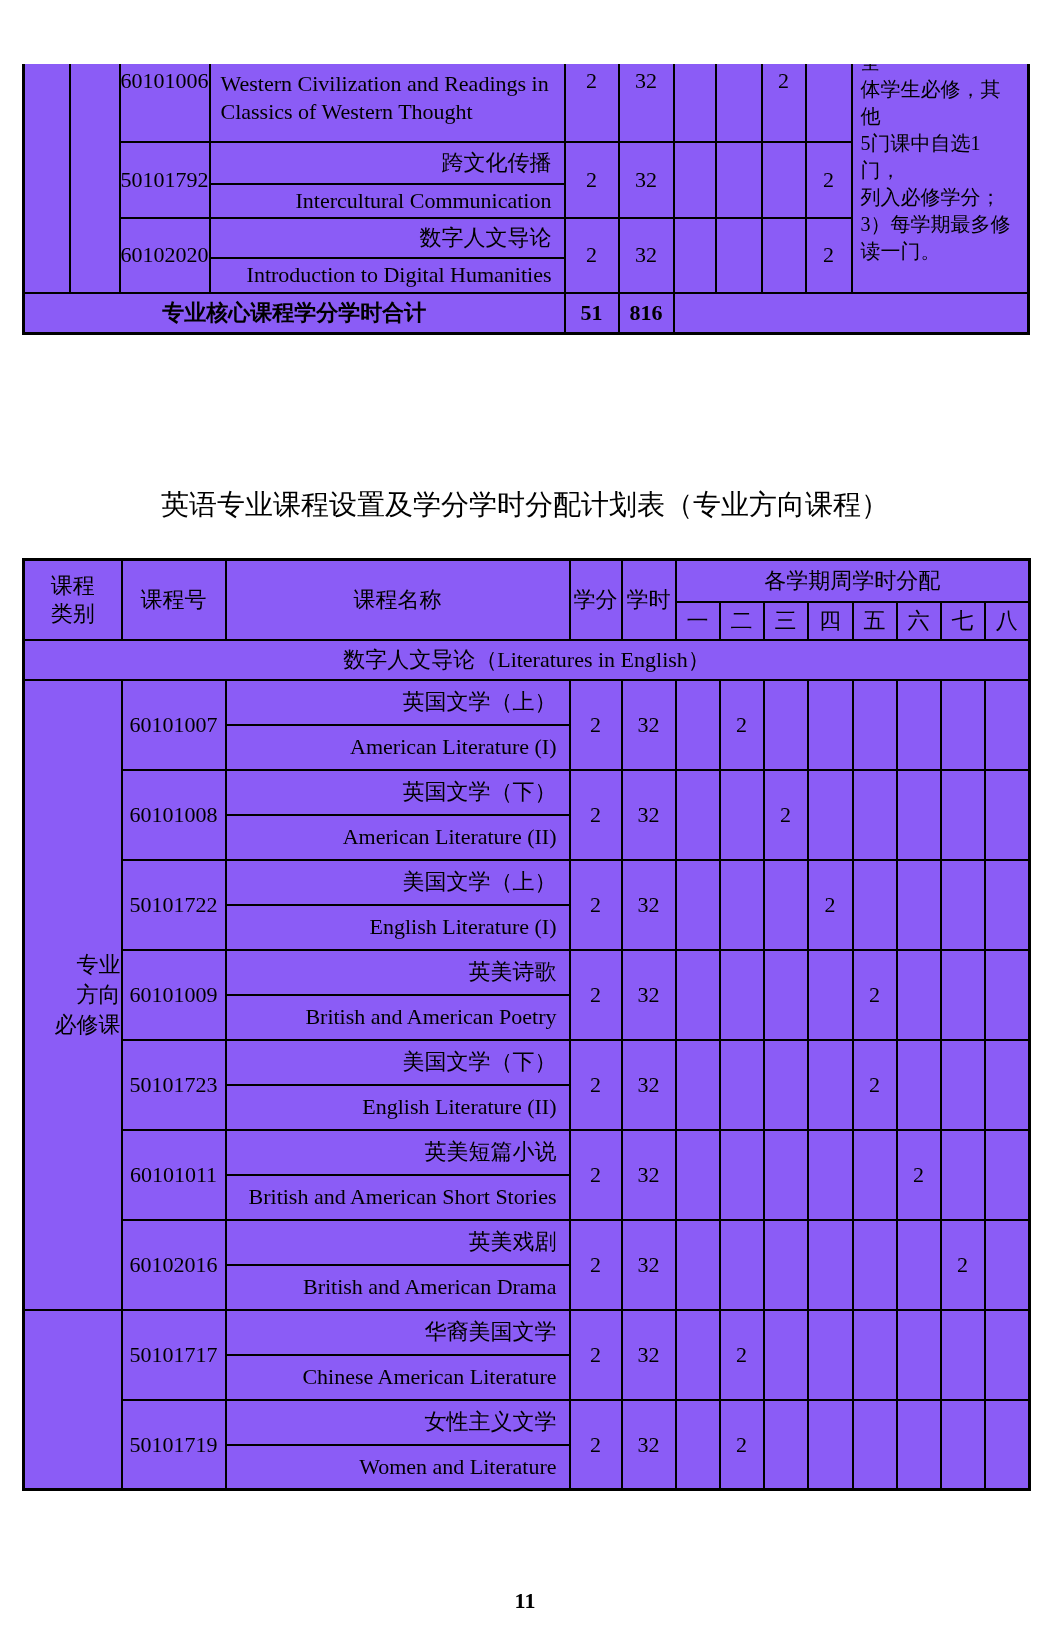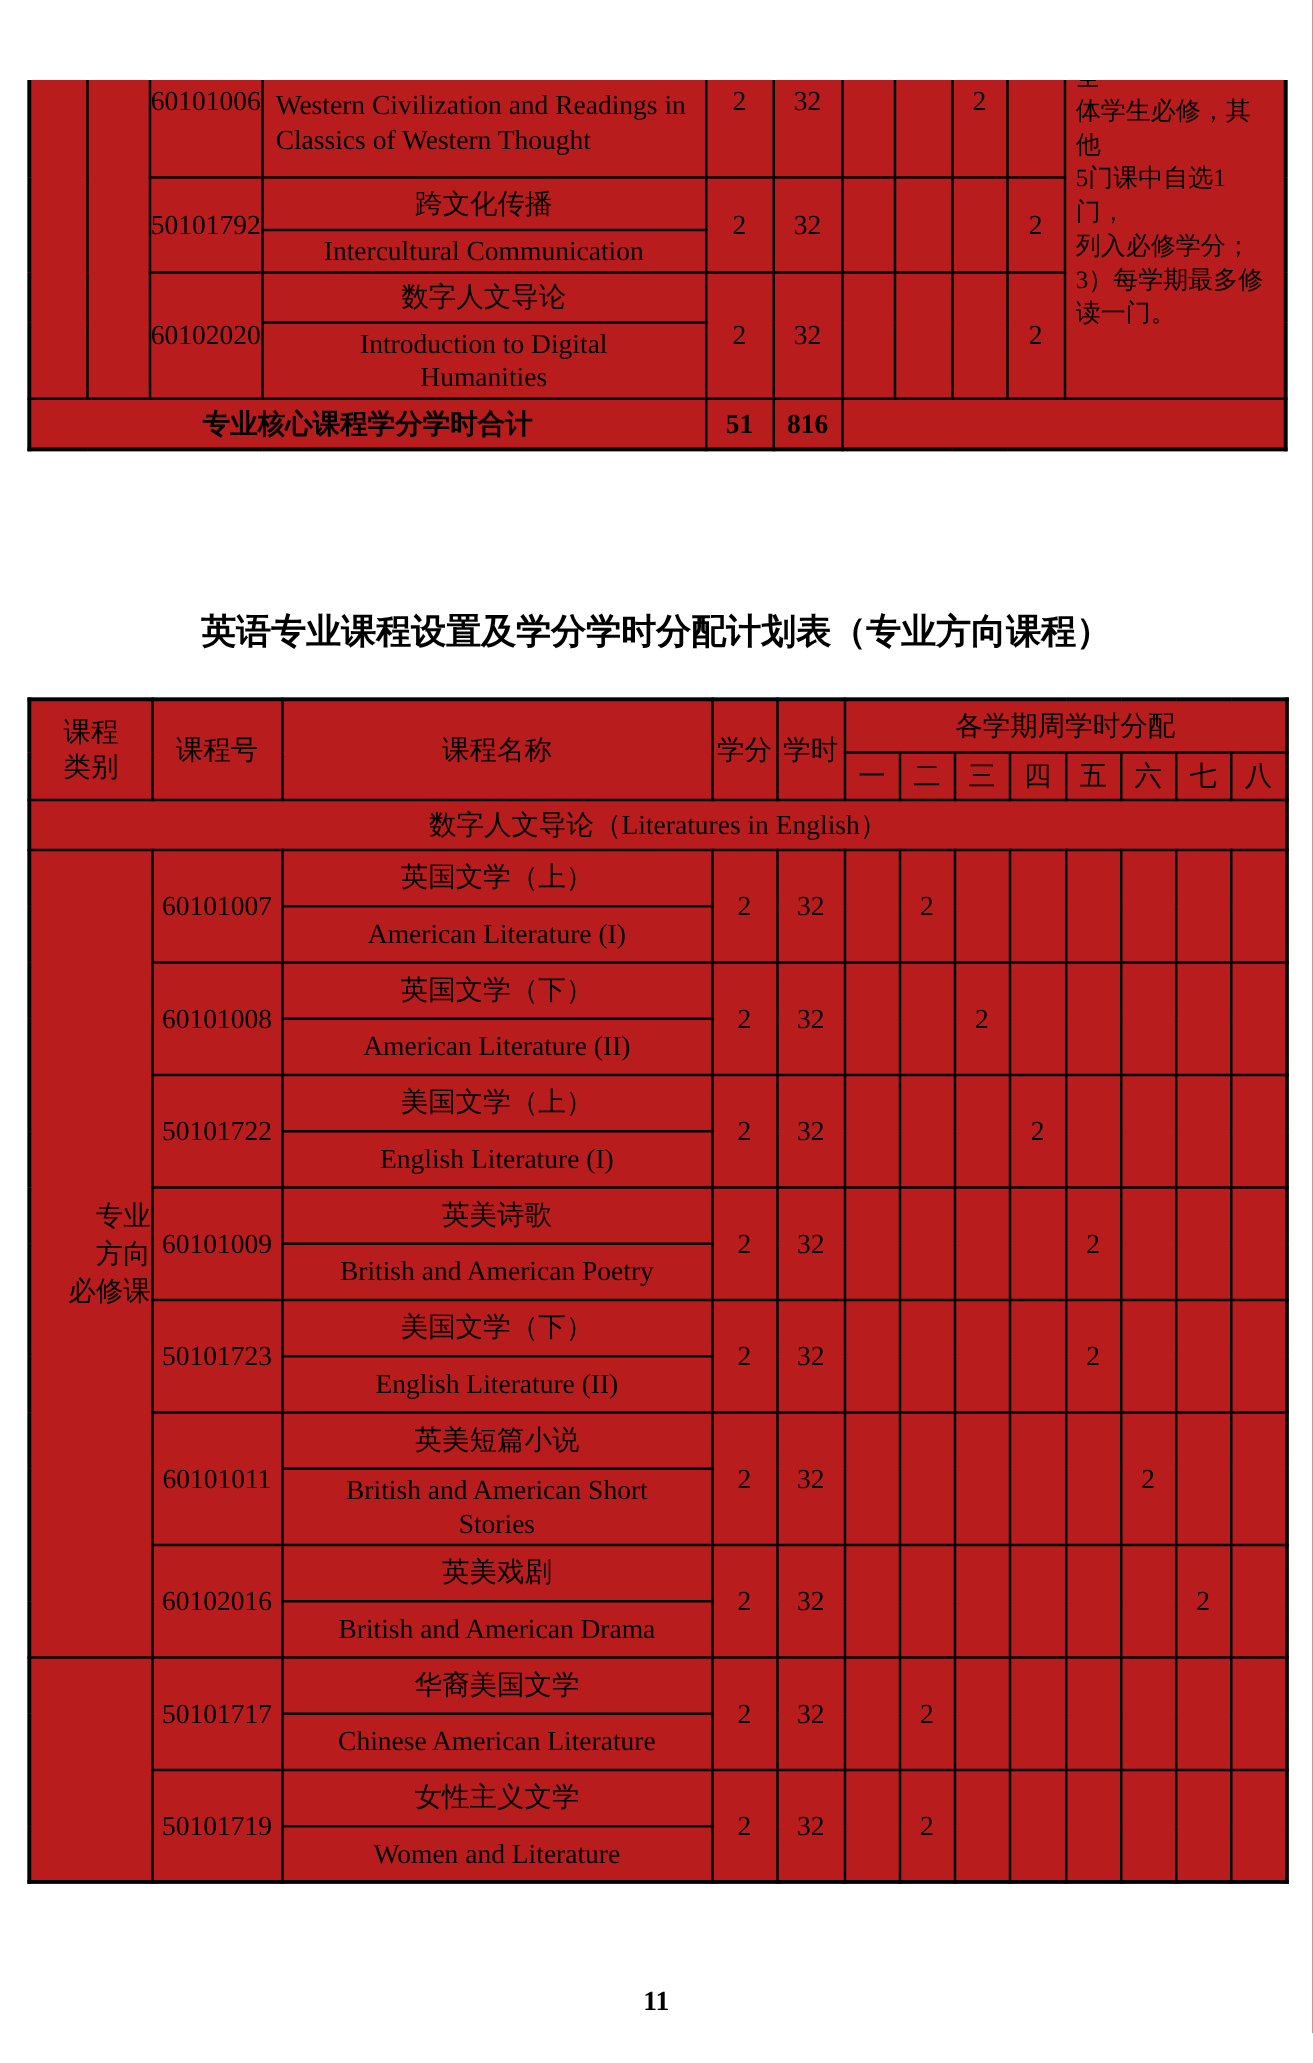--- a/index.html
+++ b/index.html
@@ -1,42 +1,42 @@
 <!DOCTYPE html>
 <html><head>
 <meta charset="utf-8">
 <style>
   html,body{margin:0;padding:0;}
   body{
     width:1050px;height:1650px;background:#ffffff;position:relative;
     font-family:"Liberation Serif","DejaVu Serif",serif;color:#000;
   }
-  table{border-collapse:collapse;table-layout:fixed;position:absolute;background:#b91c1c;}
+  table{border-collapse:collapse;table-layout:fixed;position:absolute;background:#8b5cf6;}
   td{border:2px solid #000;padding:0;overflow:hidden;font-size:22px;line-height:1.25;}
   .ctr{text-align:center;vertical-align:middle;}
-  .name{text-align:center;vertical-align:middle;padding:2px 28px;font-family:Liberation Serif, serif;}
+  .name{text-align:right;vertical-align:middle;padding:2px 12px;font-family:Liberation Serif, serif;}
   .vtop{vertical-align:top;padding-top:3px;}
   .bold{font-weight:bold;}
   .pre{white-space:pre-line;}
 
   
   #t1{left:22px;top:64px;width:1005px;border:3px solid #000;border-top:none;}
   #t1 .no-top{border-top:none;}
   #t1 .notes{vertical-align:top;text-align:left;padding:0 8px;font-size:20px;line-height:27px;}
   #t1 .notes .clip{height:12px;overflow:hidden;display:flex;align-items:flex-end;}
   #t1 .nameTop{vertical-align:top;padding:6px 10px 0 10px;}
 
   
   #t2{left:22px;top:558px;width:1006px;border:3px solid #000;}
   #t2 .hdr{text-align:center;vertical-align:middle;}
   .category-cell{text-align:right;vertical-align:middle;line-height:30px;}
 
   .doc-title{
     position:absolute;left:22px;top:486px;width:1006px;
-    text-align:center;font-size:28px;font-weight:bold;
+    text-align:center;font-size:28px;font-weight:normal;
   }
   .page-number{
     position:absolute;left:0;top:1588px;width:1050px;
     text-align:center;font-size:22px;font-weight:bold;
   }
 </style>
 </head>
 <body>
 
 <table id="t1">

